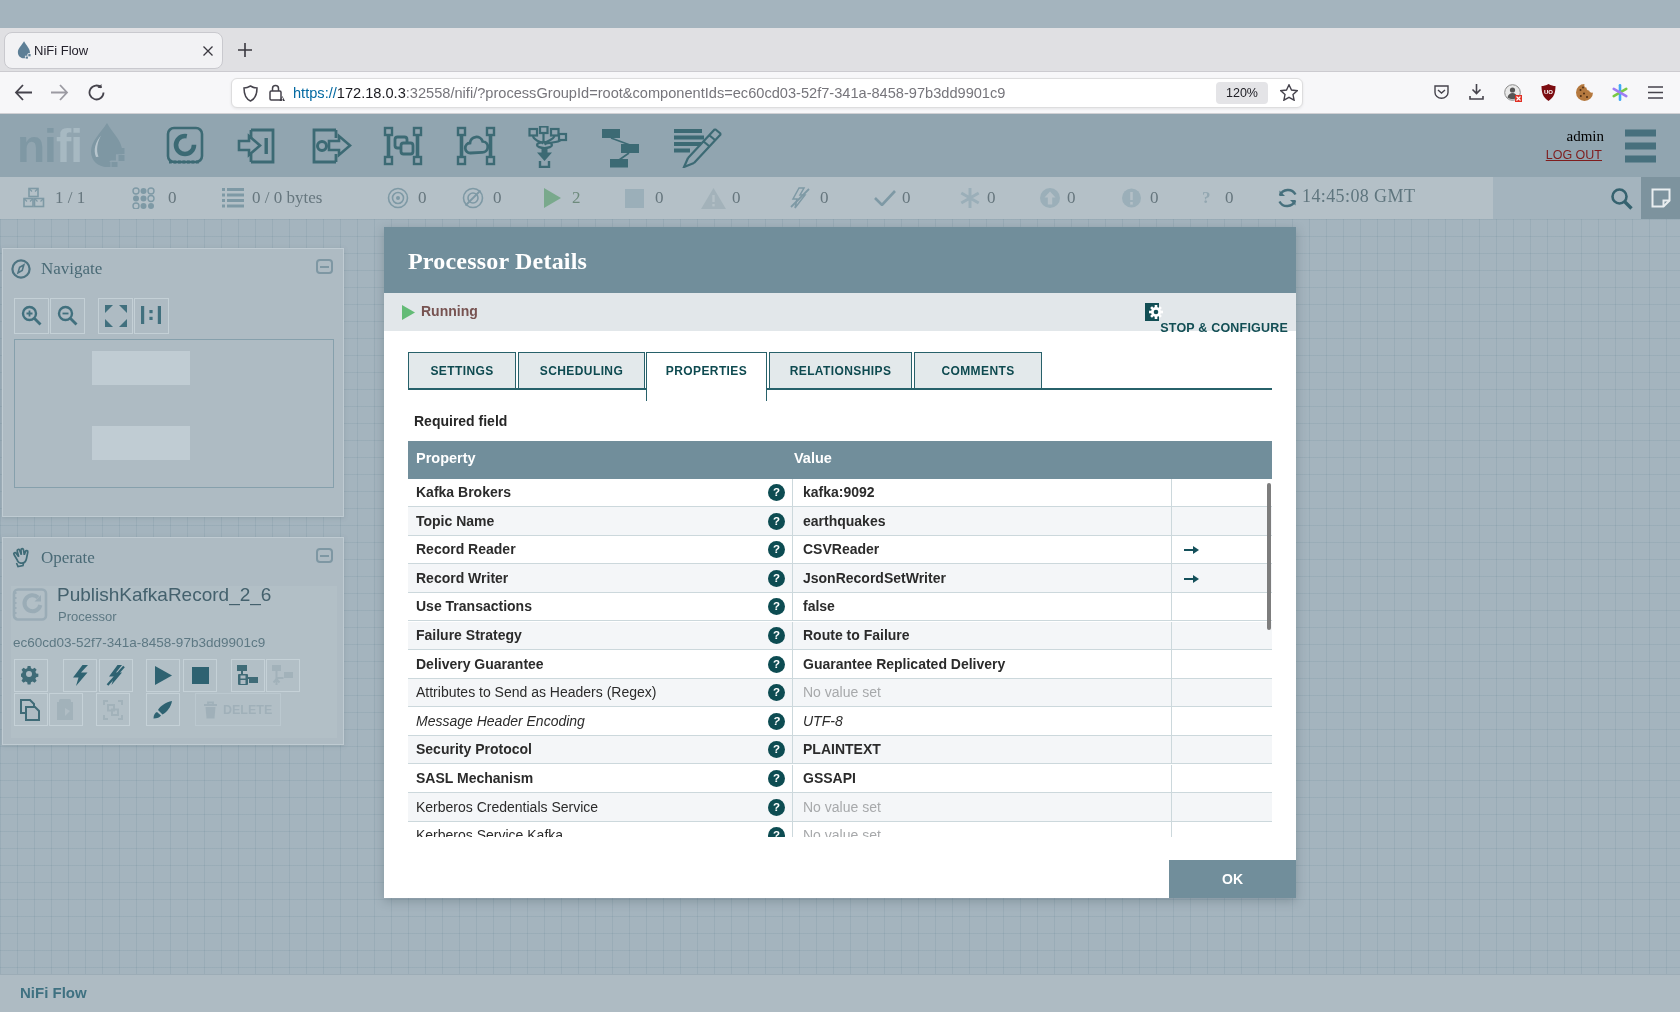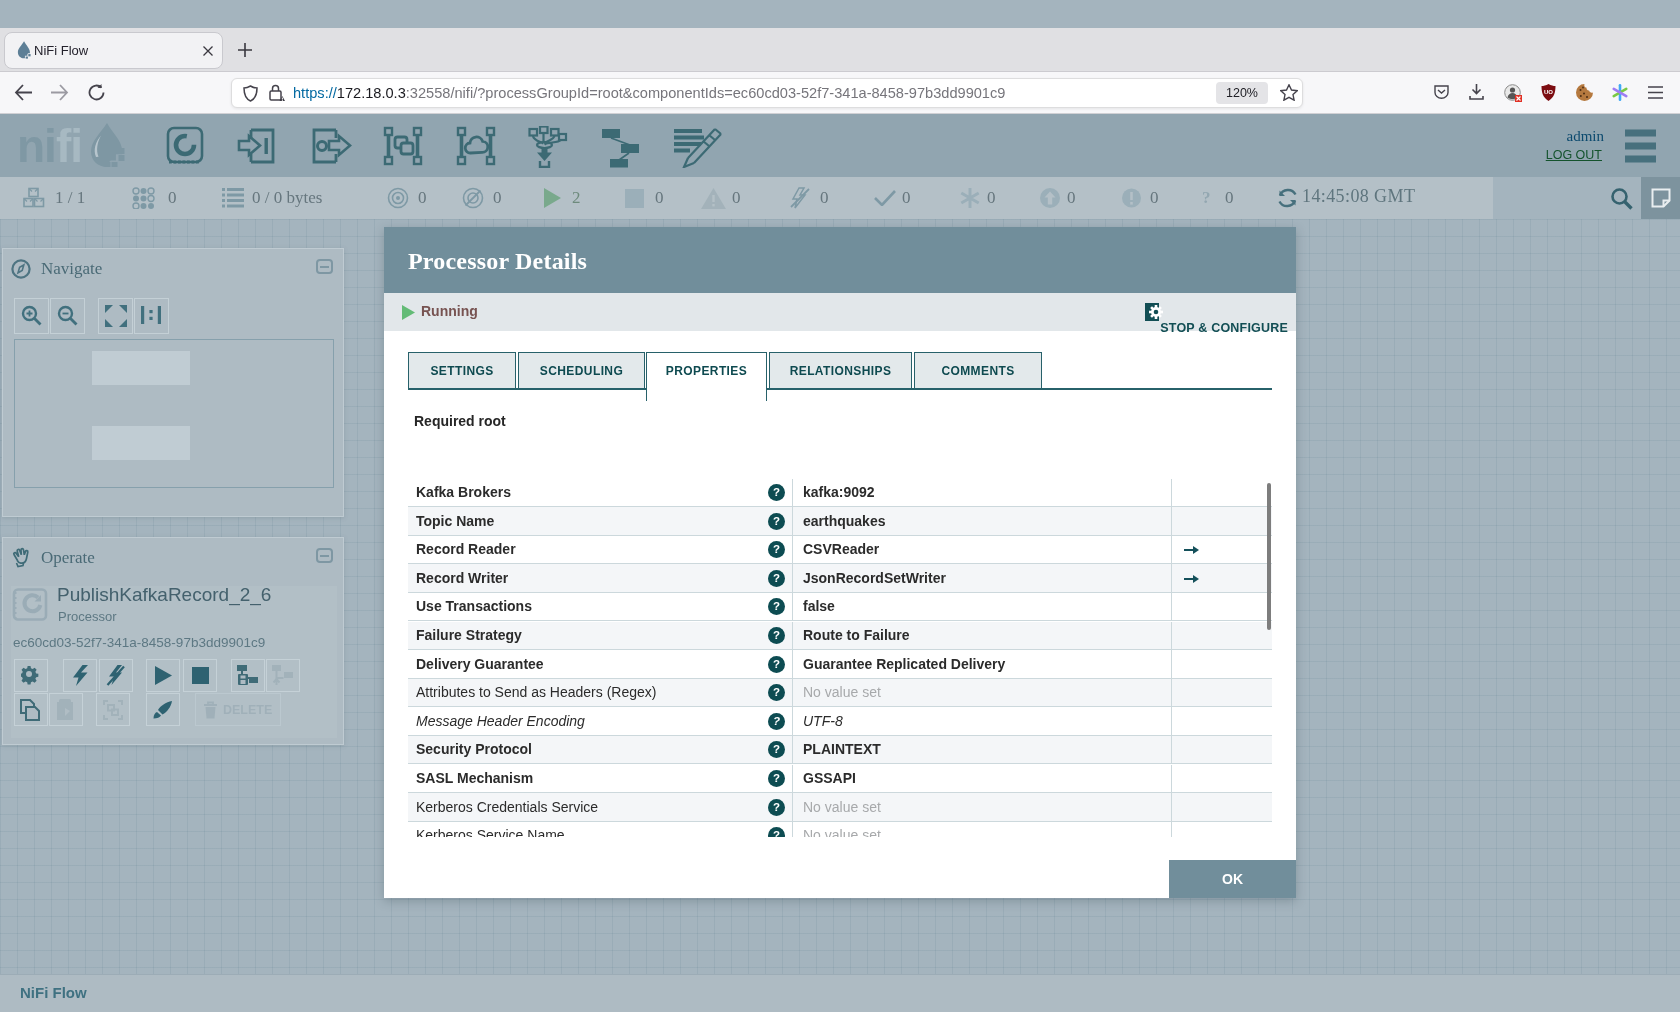--- a/index.html
+++ b/index.html
@@ -214,22 +214,22 @@
    <rect x="1" y="3" width="18" height="9" fill="#3c6a74" stroke="none"></rect>
    <rect x="20" y="18" width="18" height="9" fill="#3c6a74" stroke="none"></rect>
    <rect x="9" y="33" width="18" height="8.5" fill="#3c6a74" stroke="none"></rect>
    <path d="M10 12l19 7M28 27l-10 7" stroke-width="1.7"></path>
   </g>
   <g transform="translate(508,0)">
    <path d="M2 5h28M2 11.5h30M2 18h27M2 24.5h16" stroke-width="3.8"></path>
    <path d="M43 3L16 32M49 8L22 37M43 3l6 5M16 32l-4 9 10-4M37 9l6 5M31 15l6 5" stroke-width="2.2"></path>
   </g>
  </svg>
- <div class="abs" style="right:76px;top:14px;font-family:'Liberation Serif',serif;font-size:15px;color:#0c4a6e">admin</div>
- <div class="abs" style="right:78px;top:34px;font-size:12.5px;color:#14532d;text-decoration:underline">LOG OUT</div>
+ <div class="abs" style="right:76px;top:14px;font-family:'Liberation Serif',serif;font-size:15px;color:#000000">admin</div>
+ <div class="abs" style="right:78px;top:34px;font-size:12.5px;color:#7f1d1d;text-decoration:underline">LOG OUT</div>
  <svg class="svgi" style="left:1625px;top:15px" width="31" height="34" viewBox="0 0 31 34">
         <path d="M0 4h31M0 17h31M0 30h31" stroke="#47707d" stroke-width="7"></path>
       </svg>
 </div>
 <div class="abs" id="statusbar">
  <svg class="svgi" style="left:22px;top:10px" width="24" height="22" viewBox="0 0 24 22" stroke="#7e99a5" fill="none" stroke-width="1.6">
   <rect x="7" y="1.5" width="9" height="8"></rect>
         <rect x="2" y="11.5" width="9" height="8"></rect>
         <rect x="12.5" y="11.5" width="9" height="8"></rect>
   <path d="M7 1.5l3 3M16 1.5l-3 3M2 11.5l3 3M11 11.5l-3 3M12.5 11.5l3 3M21.5 11.5l-3 3" stroke-width="1.2"></path>
@@ -479,22 +479,26 @@
           </g>
         </svg>
         <span id="stopcfg">STOP &amp; CONFIGURE</span>
       </div>
   <div class="tab" style="left:24px;width:108px;line-height:36px">SETTINGS</div>
   <div class="tab" style="left:134px;width:127px;line-height:36px">SCHEDULING</div>
   <div class="tab active" style="left:262px;width:121px;line-height:36px">PROPERTIES</div>
   <div class="tab" style="left:385px;width:143px;line-height:36px">RELATIONSHIPS</div>
   <div class="tab" style="left:530px;width:128px;line-height:36px">COMMENTS</div>
   <div id="tabline"></div>
-  <div id="reqfield">Required root</div>
+  <div id="reqfield">Required field</div>
   <div id="ptable">
+    <div id="thead">
+          <span class="c1">Property</span>
+          <span class="c2">Value</span>
+        </div>
   <div class="prow" style="top: 37.5px;">
           <span class="pn bold">Kafka Brokers</span>
           <span class="qm">?</span>
           <span class="d1"></span>
           <span class="d2"></span>
           <span class="pv bold ">kafka:9092</span>
         </div>
         <div class="prow alt" style="top: 66.1px;">
           <span class="pn bold">Topic Name</span>
           <span class="qm">?</span>
@@ -572,21 +576,21 @@
           <span class="pv bold ">GSSAPI</span>
         </div>
         <div class="prow alt" style="top: 352.1px;">
           <span class="pn ">Kerberos Credentials Service</span>
           <span class="qm">?</span>
           <span class="d1"></span>
           <span class="d2"></span>
           <span class="pv  gray">No value set</span>
         </div>
         <div class="prow" style="top: 380.7px;">
-          <span class="pn ">Kerberos Service Name</span>
+          <span class="pn ">Kerberos Service Kafka</span>
           <span class="qm">?</span>
           <span class="d1"></span>
           <span class="d2"></span>
           <span class="pv  gray">No value set</span>
         </div>
       </div>
   <div id="vscroll"></div>
   <div id="okbtn">OK</div>
 </div>
 </div>

